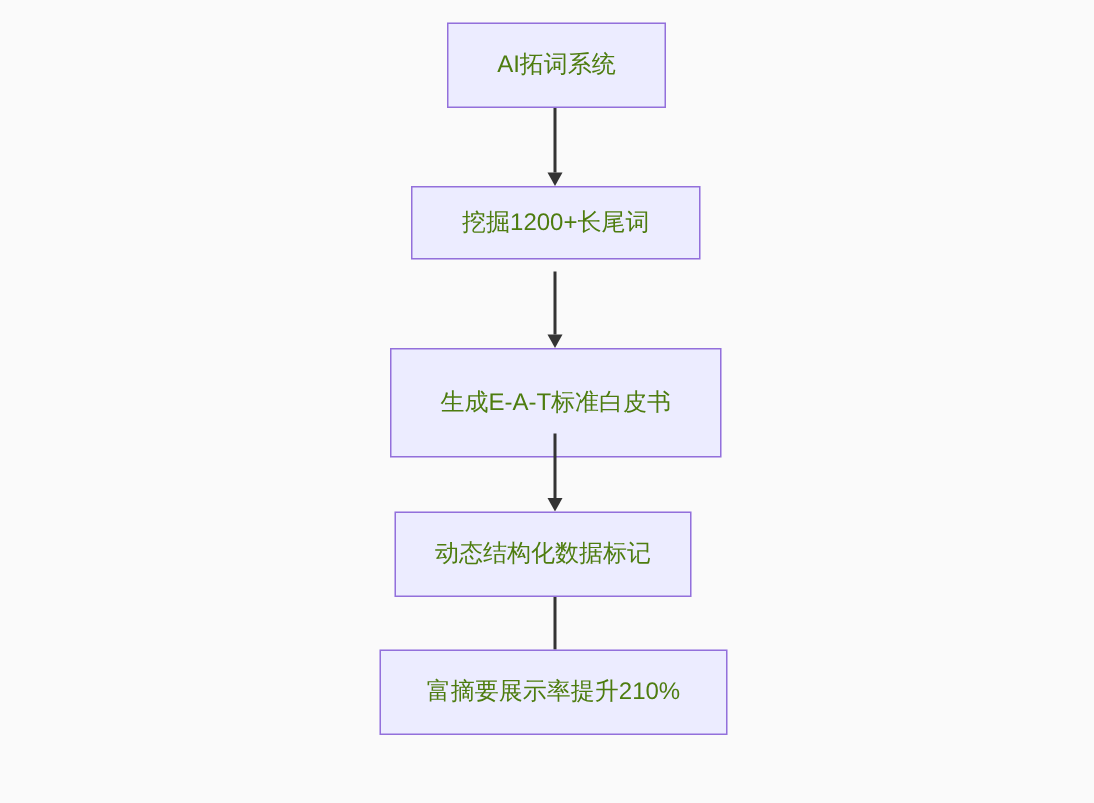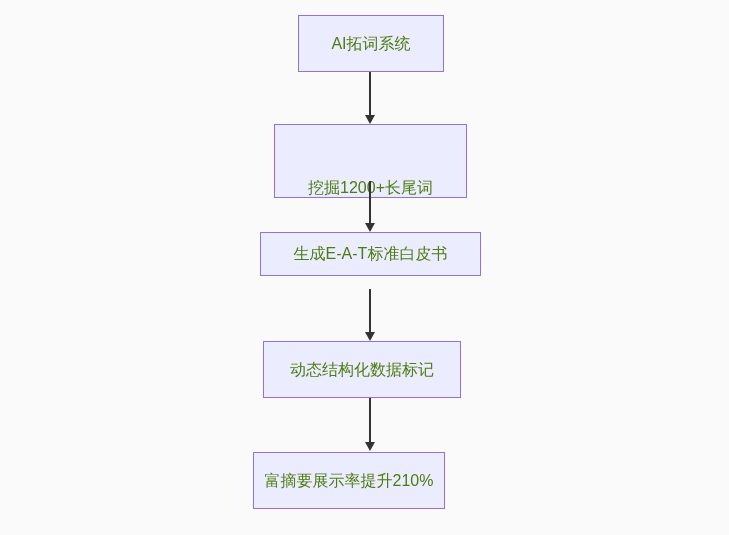--- a/index.html
+++ b/index.html
@@ -26,24 +26,24 @@
     display: flex;
     align-items: center;
     justify-content: center;
     color: #4d7c0f;
     font-size: 16px;
     line-height: 1.2;
     text-align: center;
     white-space: nowrap;
   }
   .n1 { left: 298px; top: 15px;  width: 146px; height: 57px; }
-  .n2 { left: 274px; top: 124px; width: 193px; height: 74px; align-items: flex-end; }
-  .n3 { left: 260px; top: 232px; width: 221px; height: 44px; }
+  .n2 { left: 274px; top: 124px; width: 193px; height: 49px; }
+  .n3 { left: 260px; top: 232px; width: 221px; height: 73px; }
   .n4 { left: 263px; top: 341px; width: 198px; height: 57px; }
-  .n5 { left: 253px; top: 452px; width: 192px; height: 57px; align-items: center; }
+  .n5 { left: 253px; top: 433px; width: 232px; height: 57px; align-items: center; }
 
   .edge {
     position: absolute;
     left: 370px;
     width: 0;
   }
   .edge .line {
     position: absolute;
     left: -1px;
     top: 0;

